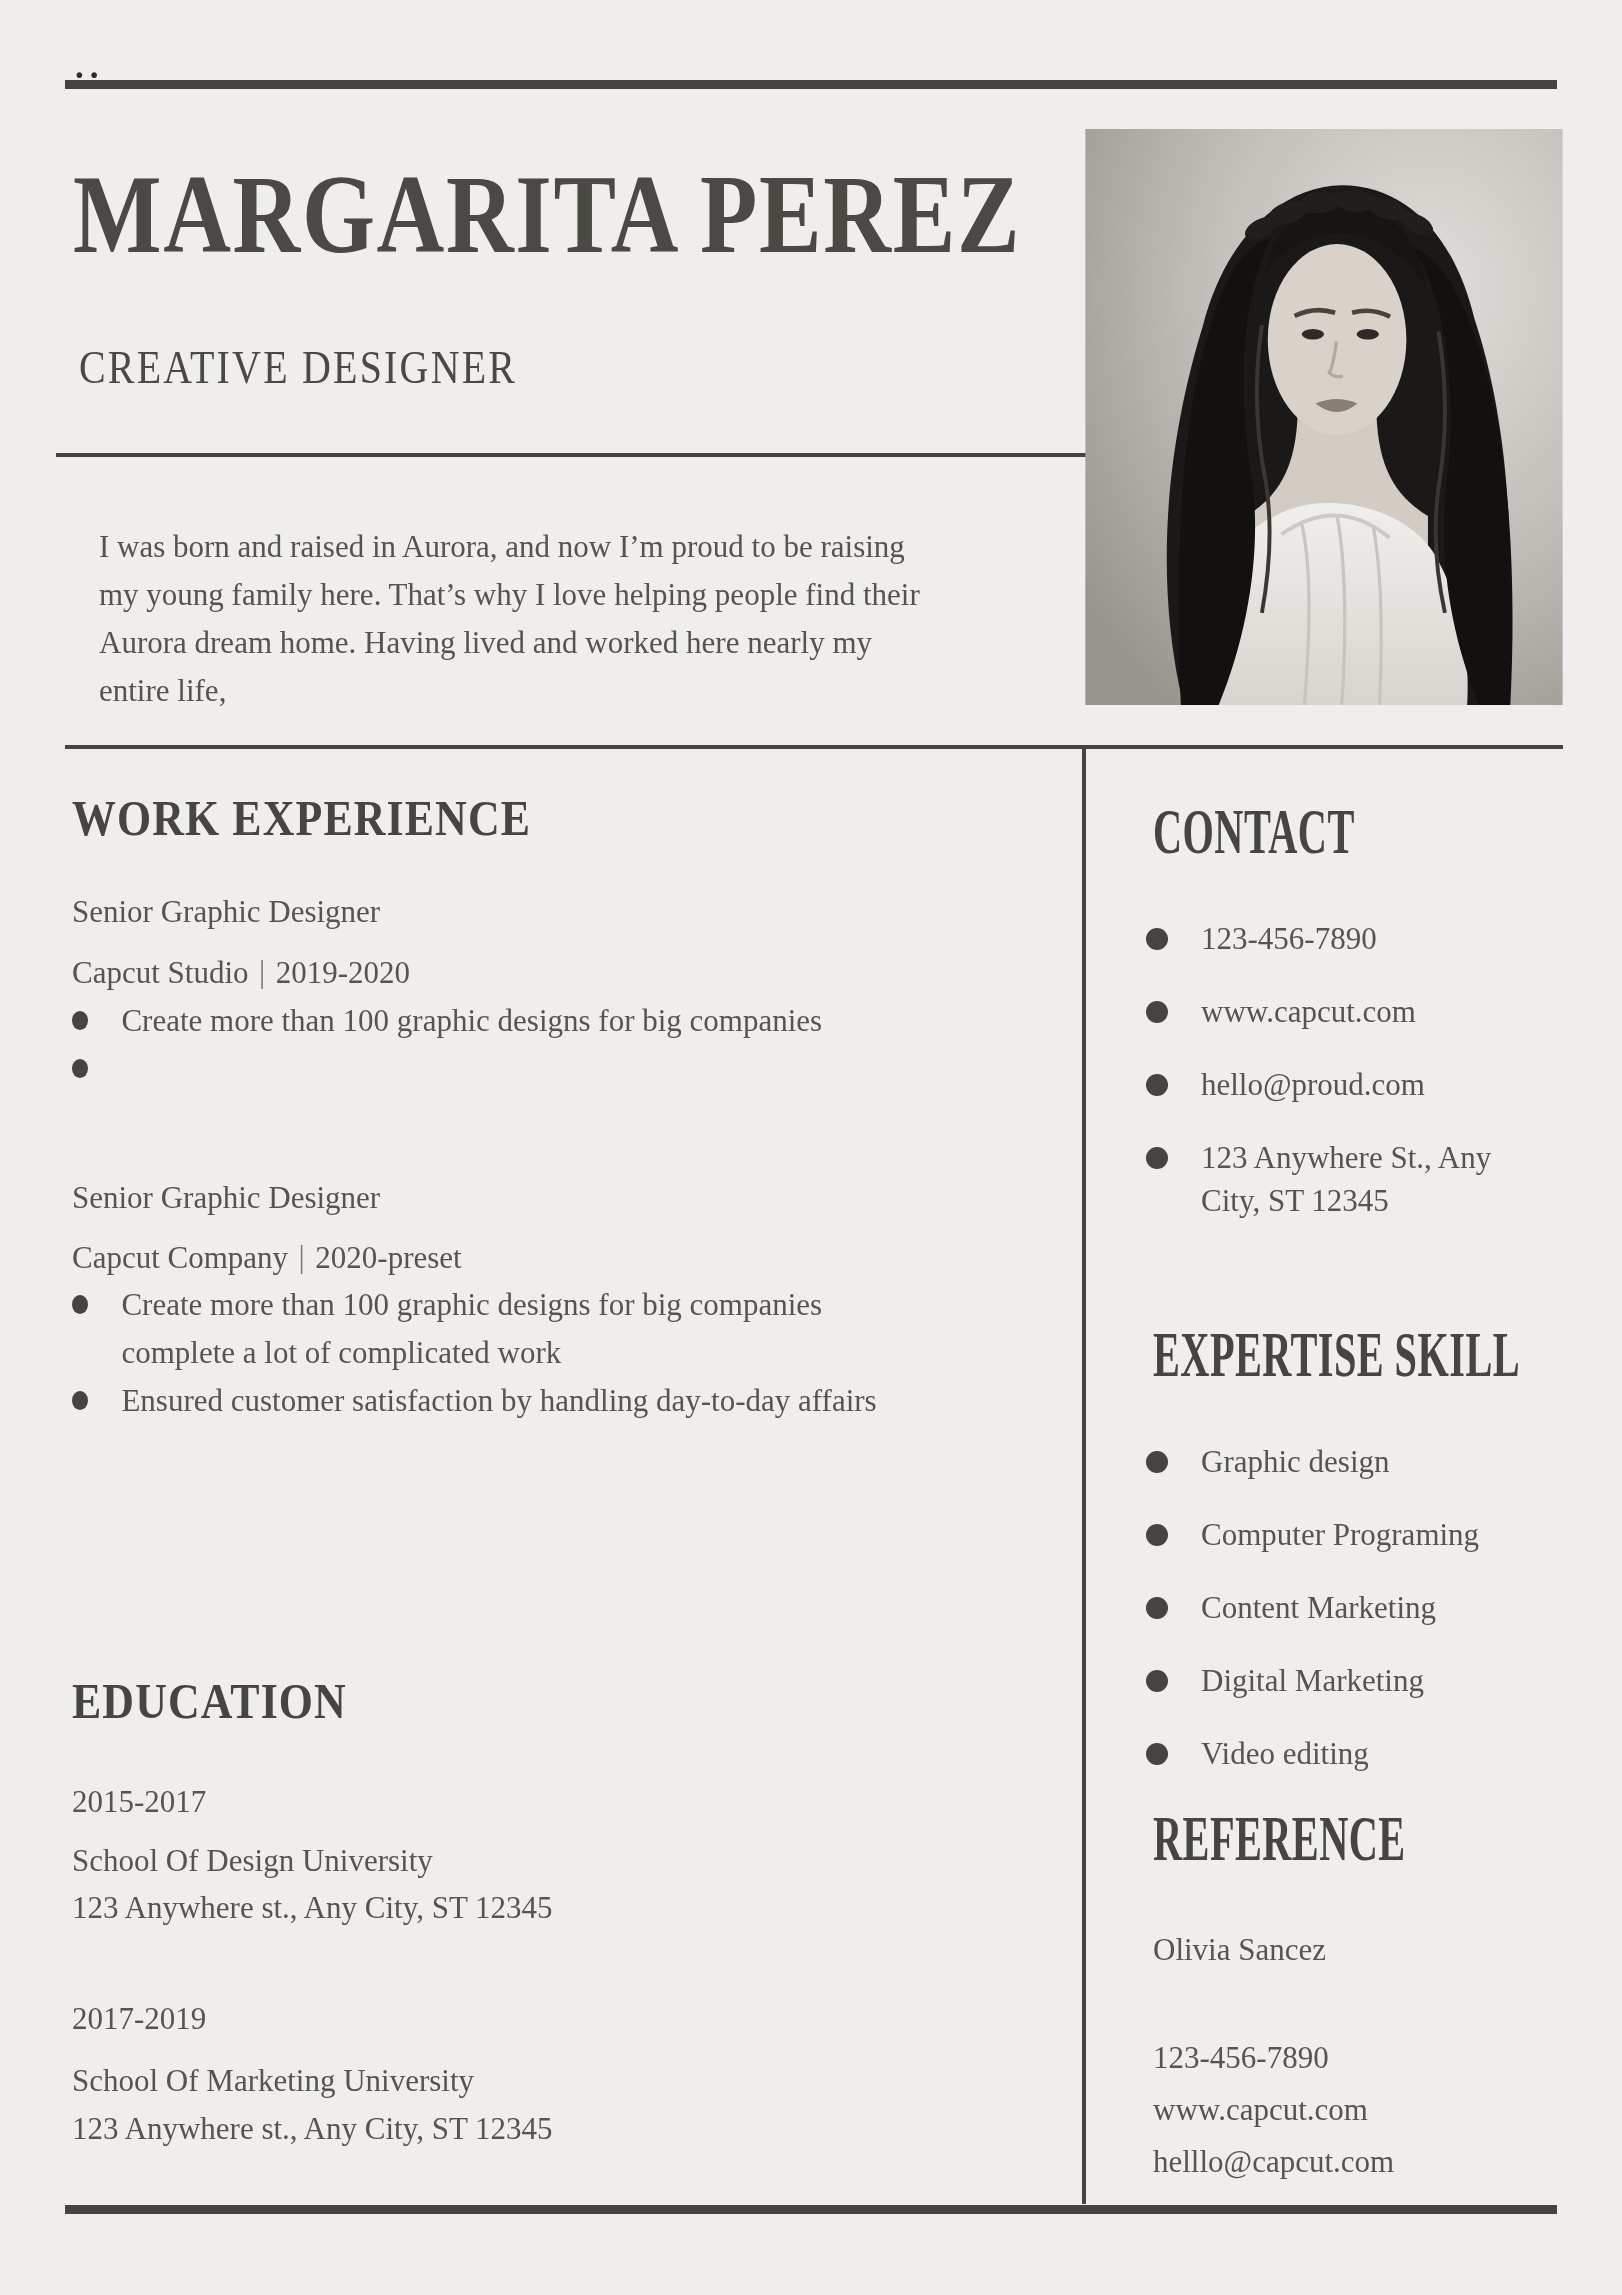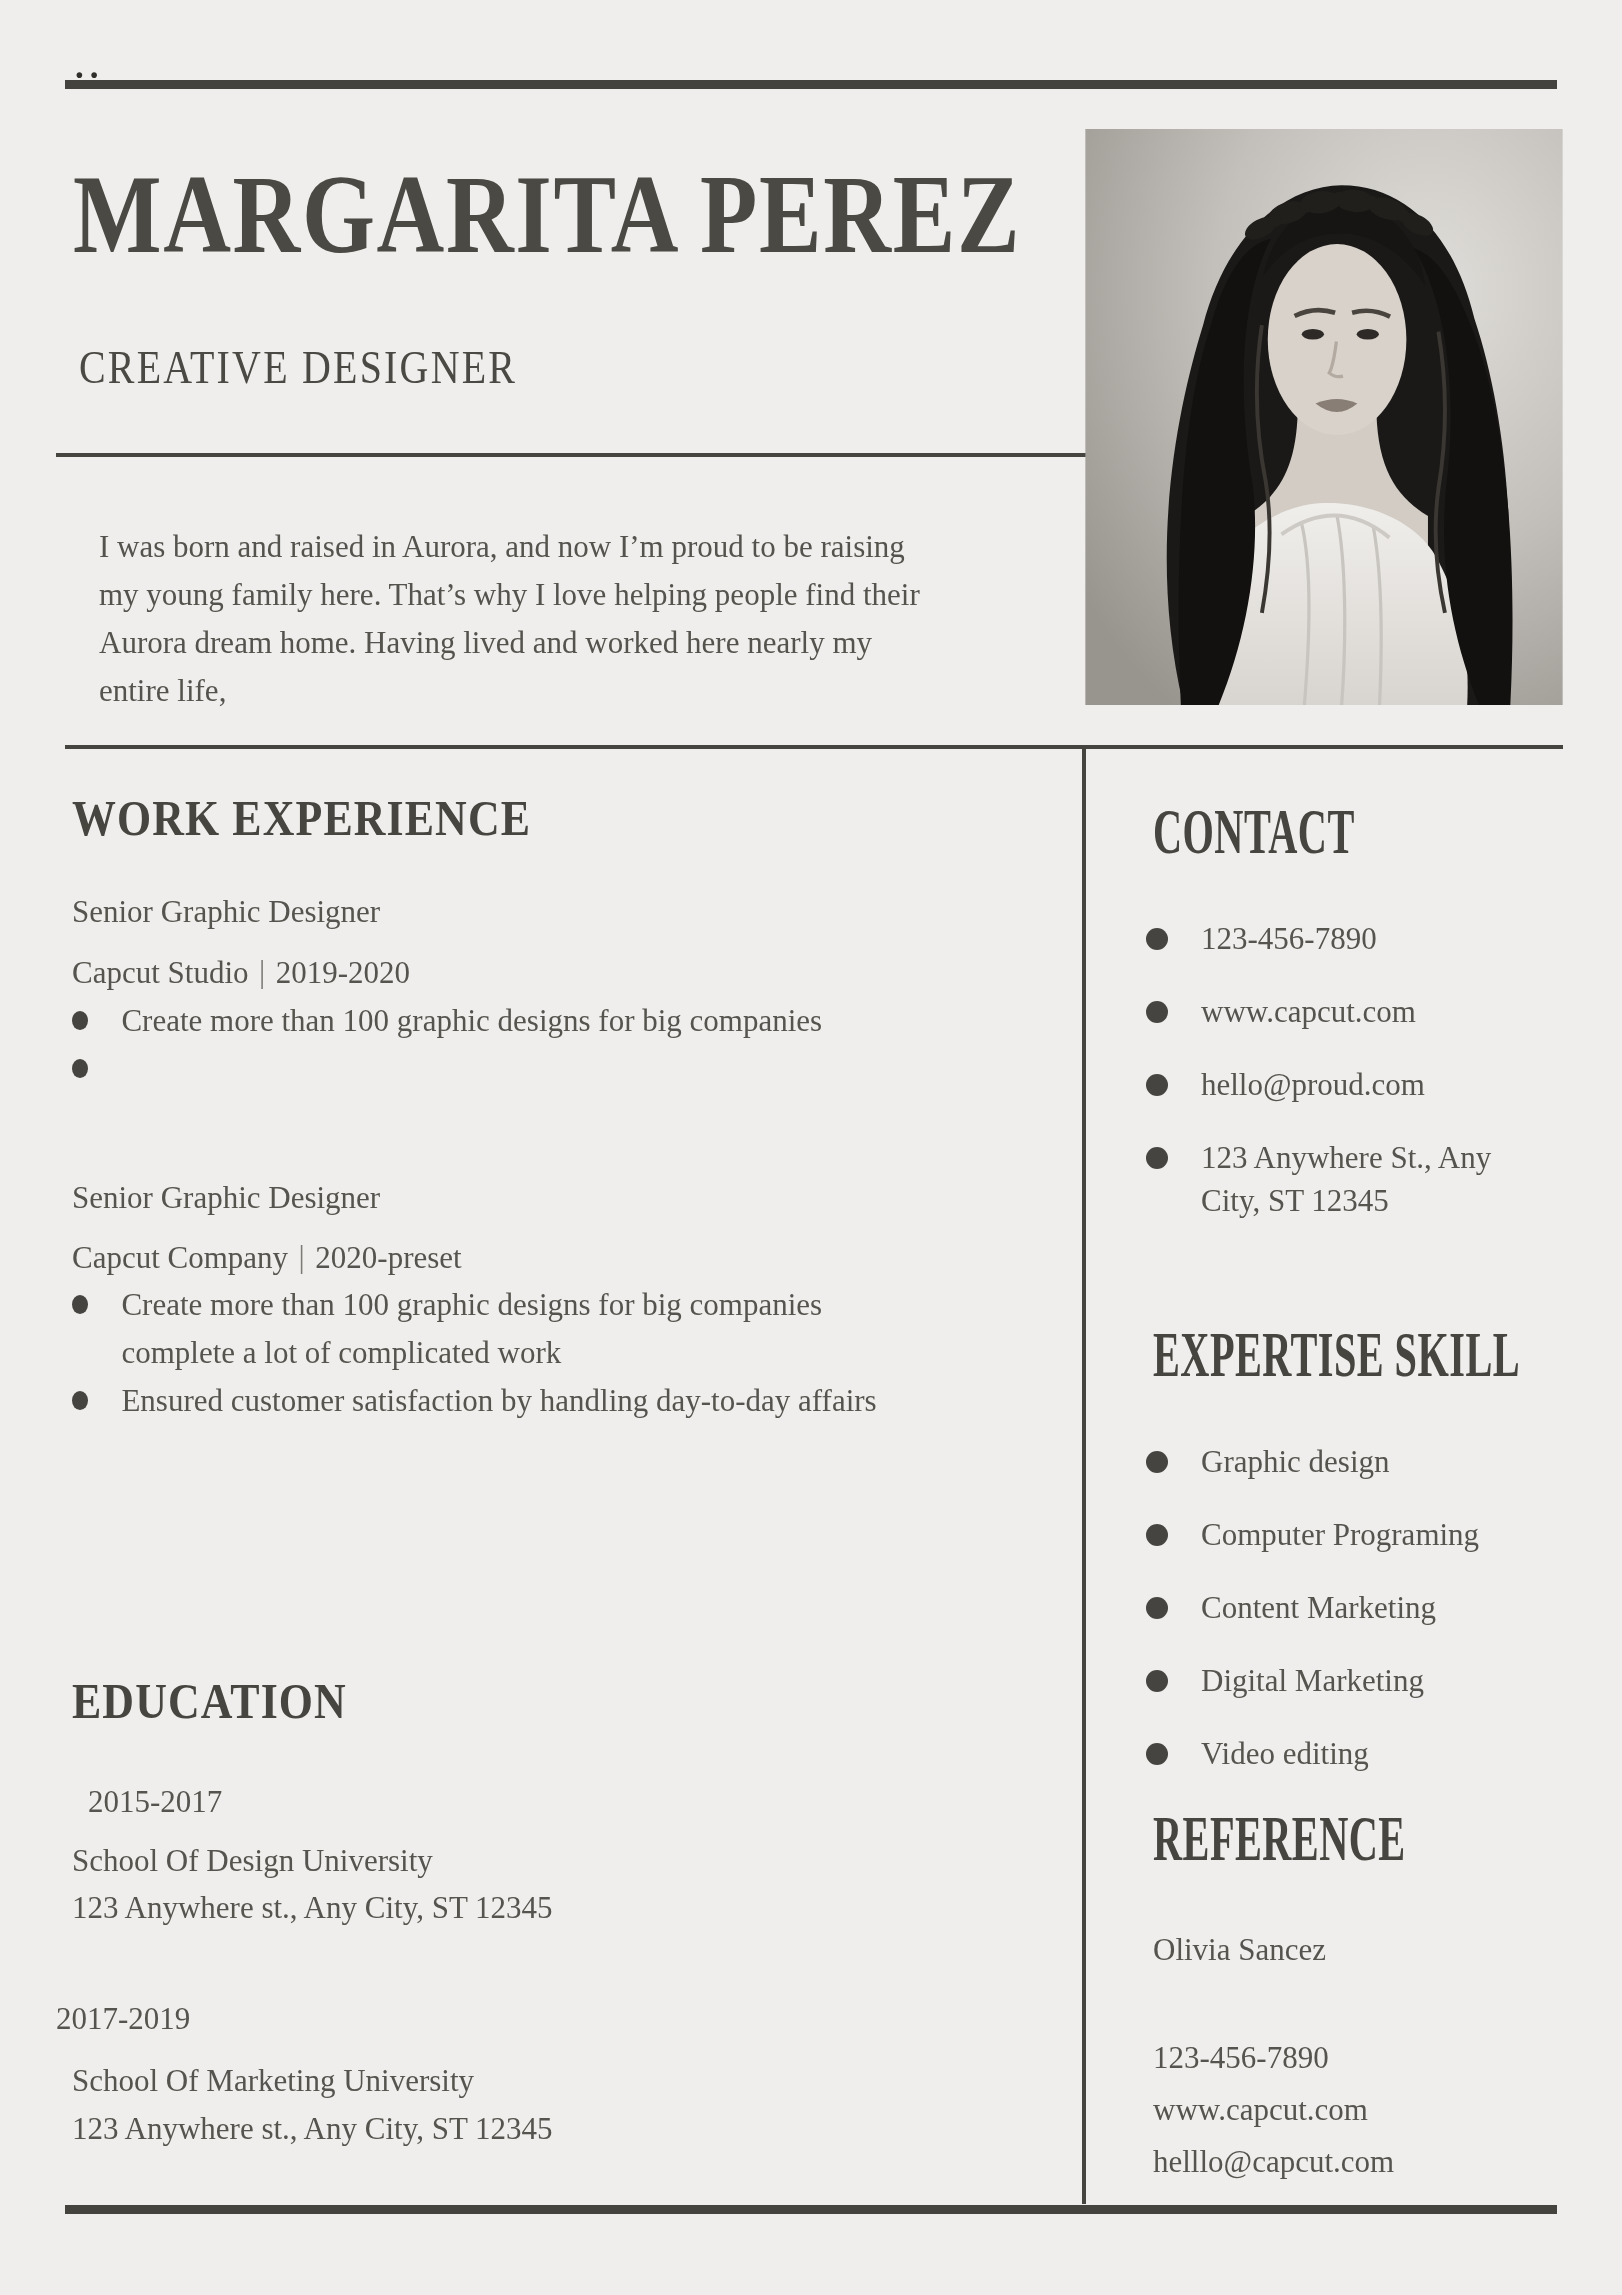--- a/index.html
+++ b/index.html
@@ -169,25 +169,25 @@
       <span class="btxt">Create more than 100 graphic designs for big companies complete a lot of complicated work</span>
     </div>
     <div class="brow">
       <span class="dot"></span>
       <span class="btxt">Ensured customer satisfaction by handling day-to-day affairs</span>
     </div>
   </div>
 
   <h2 class="abs h-left" style="left:72px;top:1676px;">EDUCATION</h2>
 
-  <div class="abs t47" style="left:72px;top:1781px;margin-left:16px;">2015-2017</div>
+  <div class="abs t47" style="left:72px;top:1781px;">2015-2017</div>
   <div class="abs t47" style="left:72px;top:1840px;">School Of Design University</div>
   <div class="abs t47" style="left:72px;top:1887px;">123 Anywhere st., Any City, ST 12345</div>
 
-  <div class="abs t47" style="left:56px;top:1998px;">2017-2019</div>
+  <div class="abs t47" style="left:72px;top:1998px;">2017-2019</div>
   <div class="abs t47" style="left:72px;top:2060px;">School Of Marketing University</div>
   <div class="abs t47" style="left:72px;top:2108px;">123 Anywhere st., Any City, ST 12345</div>
 
   <h2 class="abs h-right" style="left:1153px;top:800px;">CONTACT</h2>
   <div class="abs rlist" style="left:1146px;top:917px;">
     <div class="brow">
       <span class="dot"></span>
       <span class="btxt">123-456-7890</span>
     </div>
     <div class="brow">

